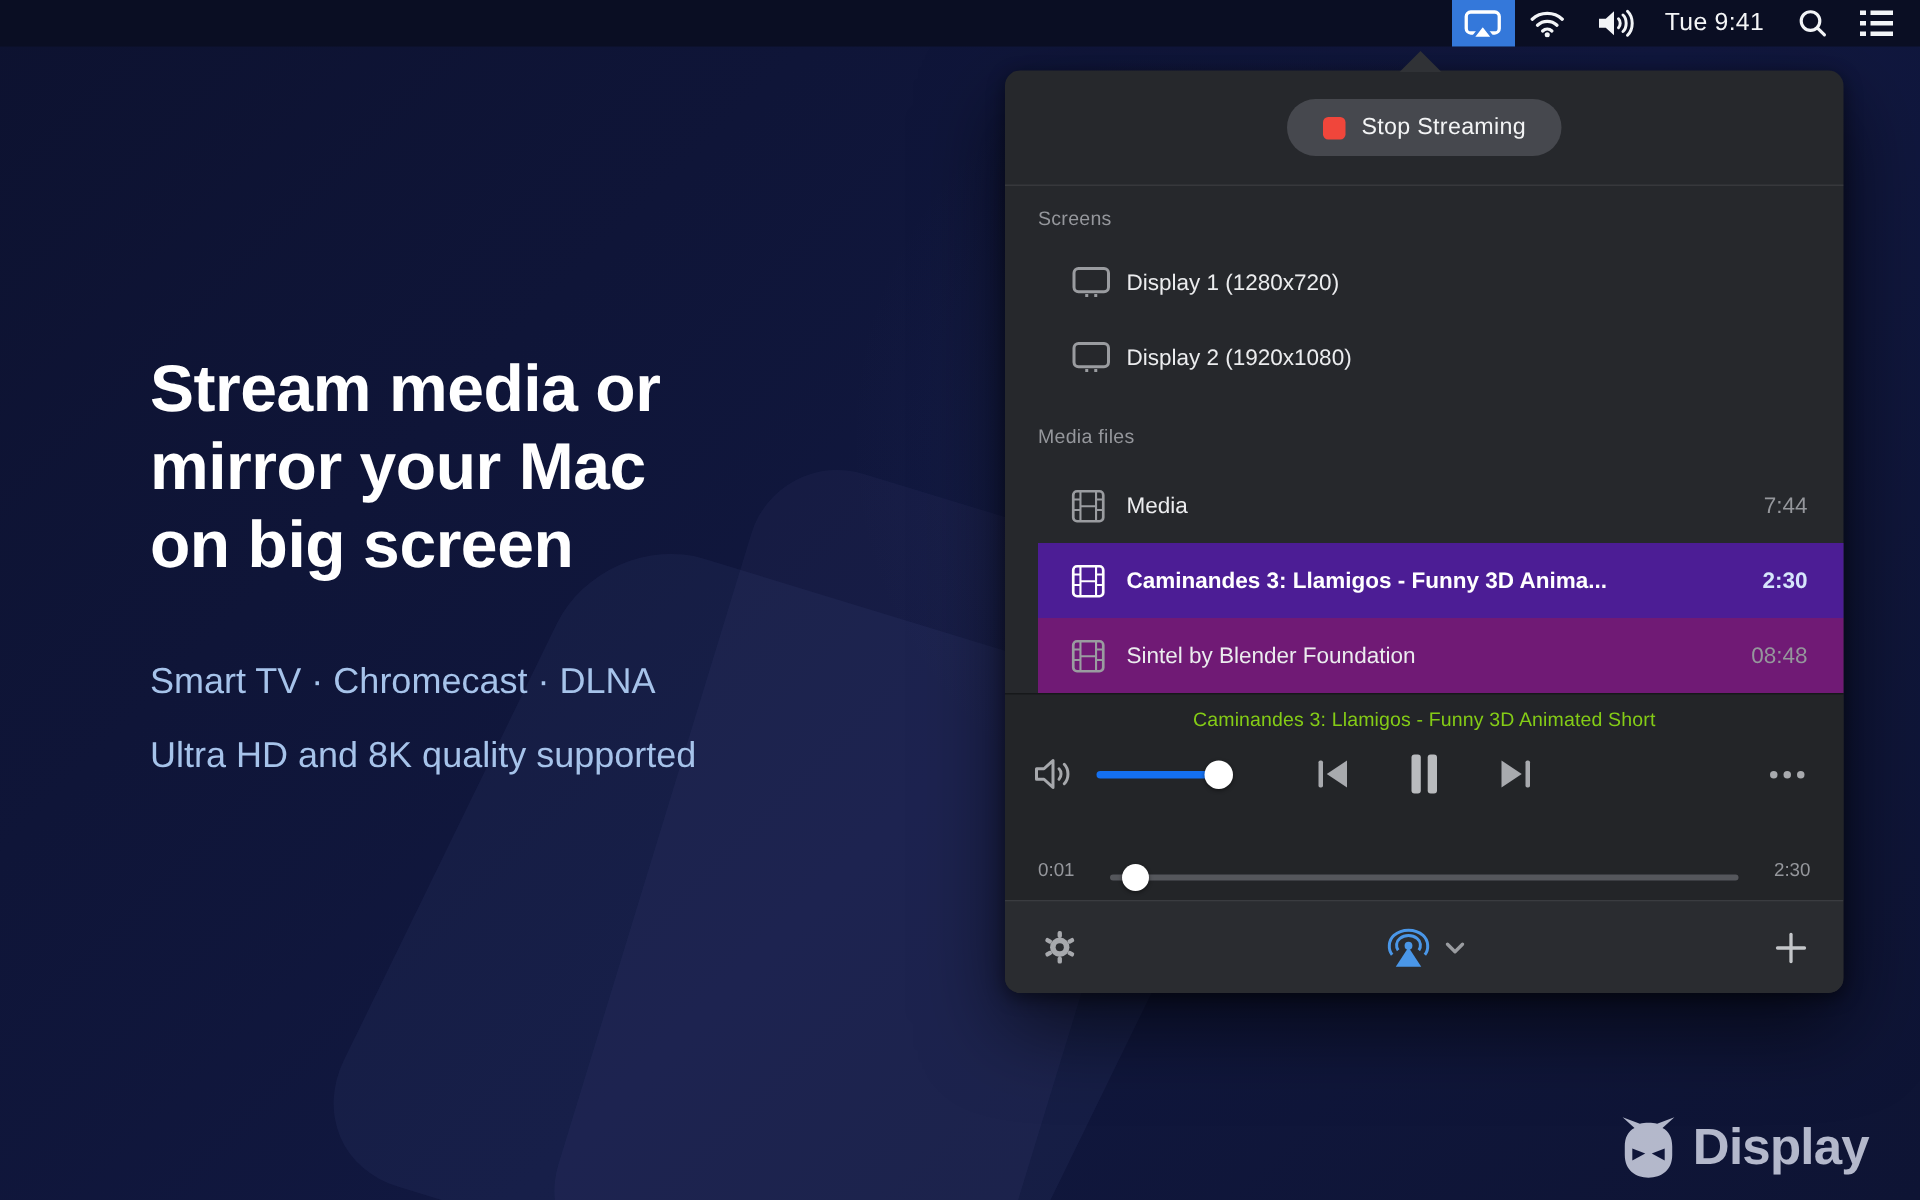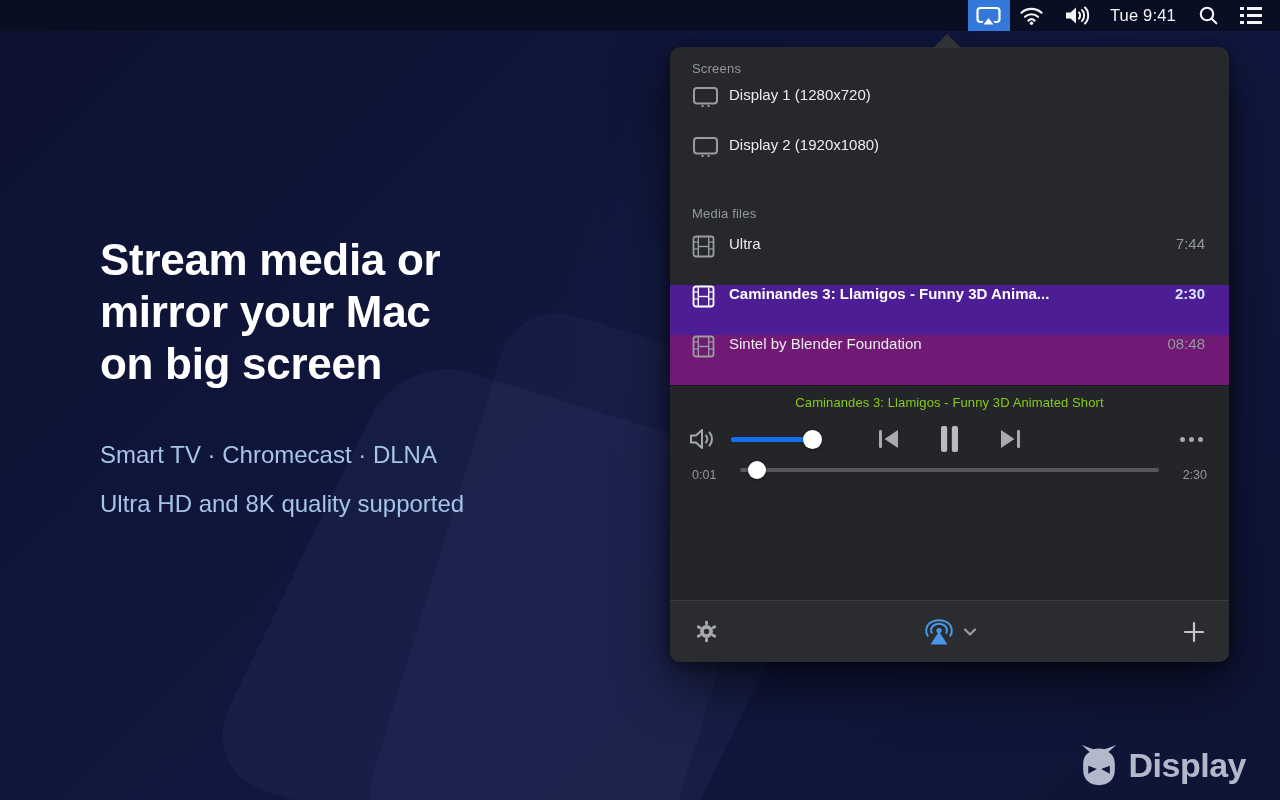--- a/index.html
+++ b/index.html
@@ -49,21 +49,21 @@
     border-bottom:1px solid rgba(255,255,255,.08); }
   .stop-btn { display:flex; align-items:center; gap:11px; background:#46484e;
     border:none; border-radius:19px; height:38px; padding:0 24px; cursor:default; }
   .stop-square { width:15px; height:15px; border-radius:3.5px; background:#f0463b; }
   .stop-label { color:#f3f4f5; font-size:15.5px; font-weight:500; letter-spacing:.2px;
     font-family:"Liberation Sans",sans-serif; }
 
   .section-label { font-size:13px; color:#95979c; margin:14px 0 10px 22px; letter-spacing:.2px; }
   .section-label.media { margin-top:20px; margin-bottom:14px; }
 
-  .row { height:50px; flex:none; display:flex; align-items:flex-start; padding:0 24px 0 22px; }
+  .row { height:50px; flex:none; display:flex; align-items:center; padding:0 24px 0 22px;margin-left:22px; }
   .row .row-icon { width:28px; flex:none; display:flex; align-items:center; }
   .row .row-label { font-size:15px; color:#ebecee; margin-left:9px; flex:1;
     white-space:nowrap; overflow:hidden; }
   .row .row-duration { font-size:15px; color:#95979c; margin-left:12px; }
   .row.selected { background:#4c1d95;font-weight:bold; }
   .row.selected .row-label { color:#ffffff; }
   .row.selected .row-duration { color:#d6e5fb; }
   .row.elevated { background:#701a75; }
 
   
@@ -73,21 +73,21 @@
   .controls-row { height:58px; position:relative; display:flex; align-items:center; justify-content:center; }
   .vol-group { position:absolute; left:20px; display:flex; align-items:center; gap:13px; }
   .vol-slider { position:relative; width:90px; height:19px; display:flex; align-items:center; }
   .vol-track { width:100%; height:5px; border-radius:3px; background:#1470f0; }
   .vol-knob { position:absolute; right:-1px; top:0; width:19px; height:19px; border-radius:50%;
     background:#fff; box-shadow:0 1px 3px rgba(0,0,0,.45); }
   .transport { display:flex; align-items:center; gap:39px; }
   .more-dots { position:absolute; right:26px; display:flex; gap:4px; }
   .more-dots i { width:5px; height:5px; border-radius:50%; background:#a8aaae; }
 
-  .progress-row { height:42px; display:flex; align-items:flex-start; padding:0 22px; gap:14px; }
+  .progress-row { height:42px; display:flex; align-items:flex-end; padding:0 22px; gap:14px; }
   .time-label { font-size:12.5px; color:#95979c; width:34px; flex:none; }
   .time-label.total { text-align:right; }
   .progress-track { position:relative; flex:1; height:4px; border-radius:2px; background:#55575c; }
   .progress-knob { position:absolute; left:2%; top:50%; transform:translateY(-50%);
     width:18px; height:18px; border-radius:50%; background:#fff; box-shadow:0 1px 3px rgba(0,0,0,.45); }
 
   
   .bottom-bar { height:62px; flex:none; background:#2a2c30; border-top:1px solid rgba(255,255,255,.08);
     border-radius:0 0 10px 10px; display:flex; align-items:center; justify-content:space-between;
     padding:0 24px; position:relative; }
@@ -178,20 +178,26 @@
   </h1>
   <div class="sub">
     <div>Smart TV · Chromecast · DLNA</div>
     <div>Ultra HD and 8K quality supported</div>
   </div>
 </div>
 
 <div class="panel">
   <div class="notch"></div>
 
+  <div class="stop-area">
+    <button class="stop-btn">
+      <span class="stop-square"></span>
+      <span class="stop-label">Stop Streaming</span>
+    </button>
+  </div>
 
   <div class="section-label">Screens</div>
 
   <div class="row">
     <span class="row-icon">
       <svg width="27" height="22" viewBox="0 0 27 22">
         <rect x="2" y="2" width="23" height="15.5" rx="3" fill="none" stroke="#9a9ca0" stroke-width="2"></rect>
         <line x1="9.5" y1="20" x2="11.5" y2="20" stroke="#9a9ca0" stroke-width="2"></line>
         <line x1="15.5" y1="20" x2="17.5" y2="20" stroke="#9a9ca0" stroke-width="2"></line>
       </svg>
@@ -218,21 +224,21 @@
         <rect x="1.5" y="1.5" width="20" height="20" rx="2.5" fill="none" stroke="#9a9ca0" stroke-width="1.8"></rect>
         <line x1="6.3" y1="1.5" x2="6.3" y2="21.5" stroke="#9a9ca0" stroke-width="1.4"></line>
         <line x1="16.7" y1="1.5" x2="16.7" y2="21.5" stroke="#9a9ca0" stroke-width="1.4"></line>
         <line x1="6.3" y1="11.5" x2="16.7" y2="11.5" stroke="#9a9ca0" stroke-width="1.4"></line>
         <line x1="1.5" y1="7" x2="6.3" y2="7" stroke="#9a9ca0" stroke-width="1.2"></line>
         <line x1="1.5" y1="14" x2="6.3" y2="14" stroke="#9a9ca0" stroke-width="1.2"></line>
         <line x1="16.7" y1="7" x2="21.5" y2="7" stroke="#9a9ca0" stroke-width="1.2"></line>
         <line x1="16.7" y1="14" x2="21.5" y2="14" stroke="#9a9ca0" stroke-width="1.2"></line>
       </svg>
     </span>
-    <span class="row-label">Ultra</span>
+    <span class="row-label">Media</span>
     <span class="row-duration">7:44</span>
   </div>
 
   <div class="row selected">
     <span class="row-icon">
       <svg width="23" height="23" viewBox="0 0 23 23">
         <rect x="1.5" y="1.5" width="20" height="20" rx="2.5" fill="none" stroke="#ffffff" stroke-width="1.8"></rect>
         <line x1="6.3" y1="1.5" x2="6.3" y2="21.5" stroke="#ffffff" stroke-width="1.4"></line>
         <line x1="16.7" y1="1.5" x2="16.7" y2="21.5" stroke="#ffffff" stroke-width="1.4"></line>
         <line x1="6.3" y1="11.5" x2="16.7" y2="11.5" stroke="#ffffff" stroke-width="1.4"></line>

